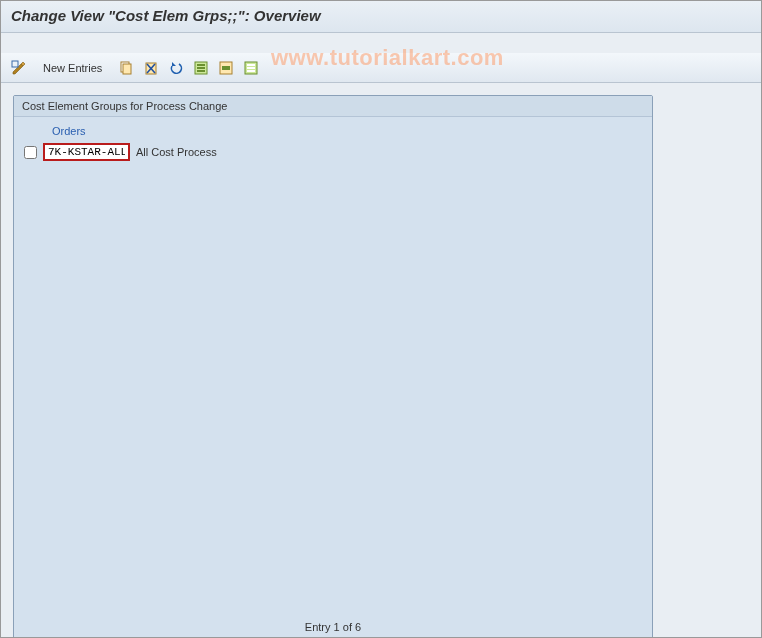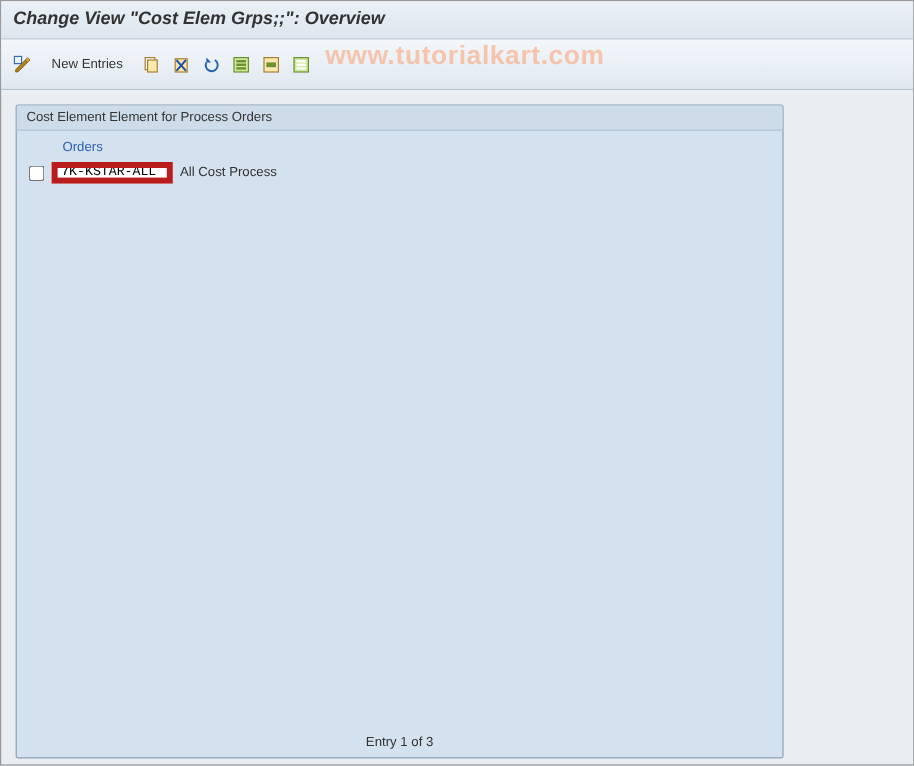--- a/index.html
+++ b/index.html
@@ -24,21 +24,22 @@
       font-style: italic;
       color: #333;
     }
     .toolbar {
       display: flex;
       align-items: center;
       gap: 5px;
       background: linear-gradient(to bottom, #f3f7fb, #e0e8f0);
       padding: 4px 8px;
       border-bottom: 1px solid #b9c4d0;
-      height: 42px;
+      height: 30px;
+      margin-top: 20px;
     }
     .tb-icon {
       width: 20px;
       height: 20px;
       display: inline-flex;
       align-items: center;
       justify-content: center;
       border: 1px solid transparent;
       border-radius: 2px;
       cursor: pointer;
@@ -47,21 +48,21 @@
       padding: 2px 8px;
       font-size: 11px;
       color: #333;
       cursor: pointer;
       border: 1px solid transparent;
       border-radius: 2px;
       background: transparent;
     }
     .watermark {
       position: absolute;
-      top: 32px;
+      top: 44px;
       left: 270px;
       font-size: 22px;
       font-weight: bold;
       color: rgba(255,140,80,0.45);
       pointer-events: none;
       letter-spacing: 0.5px;
       font-family: Arial, sans-serif;
     }
     .content-area {
       padding: 12px;
@@ -100,23 +101,23 @@
     }
     .row input[type="checkbox"] {
       width: 13px;
       height: 13px;
       cursor: pointer;
     }
     .group-input {
       font-family: "Courier New", monospace;
       font-size: 11px;
       padding: 1px 3px;
-      border: 5px solid #b91c1c;
+      border: 2px solid #b91c1c;
       background: #fff;
-      width: 101px;
+      width: 87px;
       height: 18px;
     }
     .row-desc {
       color: #333;
       font-size: 11px;
     }
     .panel-footer {
       text-align: center;
       padding: 6px 0;
       color: #333;
@@ -180,24 +181,24 @@
       <rect x="4" y="7" width="8" height="2" fill="#fff"></rect>
       <rect x="4" y="10" width="8" height="2" fill="#fff"></rect>
     </svg>
   </span>
 </div>
 
 <div class="watermark">www.tutorialkart.com</div>
 
 <div class="content-area">
   <div class="panel">
-    <div class="panel-header">Cost Element Element for Process Orders</div>
+    <div class="panel-header">Cost Element Groups for Process Change</div>
     <div class="panel-body">
       <div class="col-header">Orders</div>
       <div class="row">
         <input type="checkbox" style="">
         <input type="text" class="group-input" value="7K-KSTAR-ALL" style="">
         <span class="row-desc">All Cost Process</span>
       </div>
     </div>
-    <div class="panel-footer">Entry 1 of 3</div>
+    <div class="panel-footer">Entry 1 of 6</div>
   </div>
 </div>
 
 </body></html>

